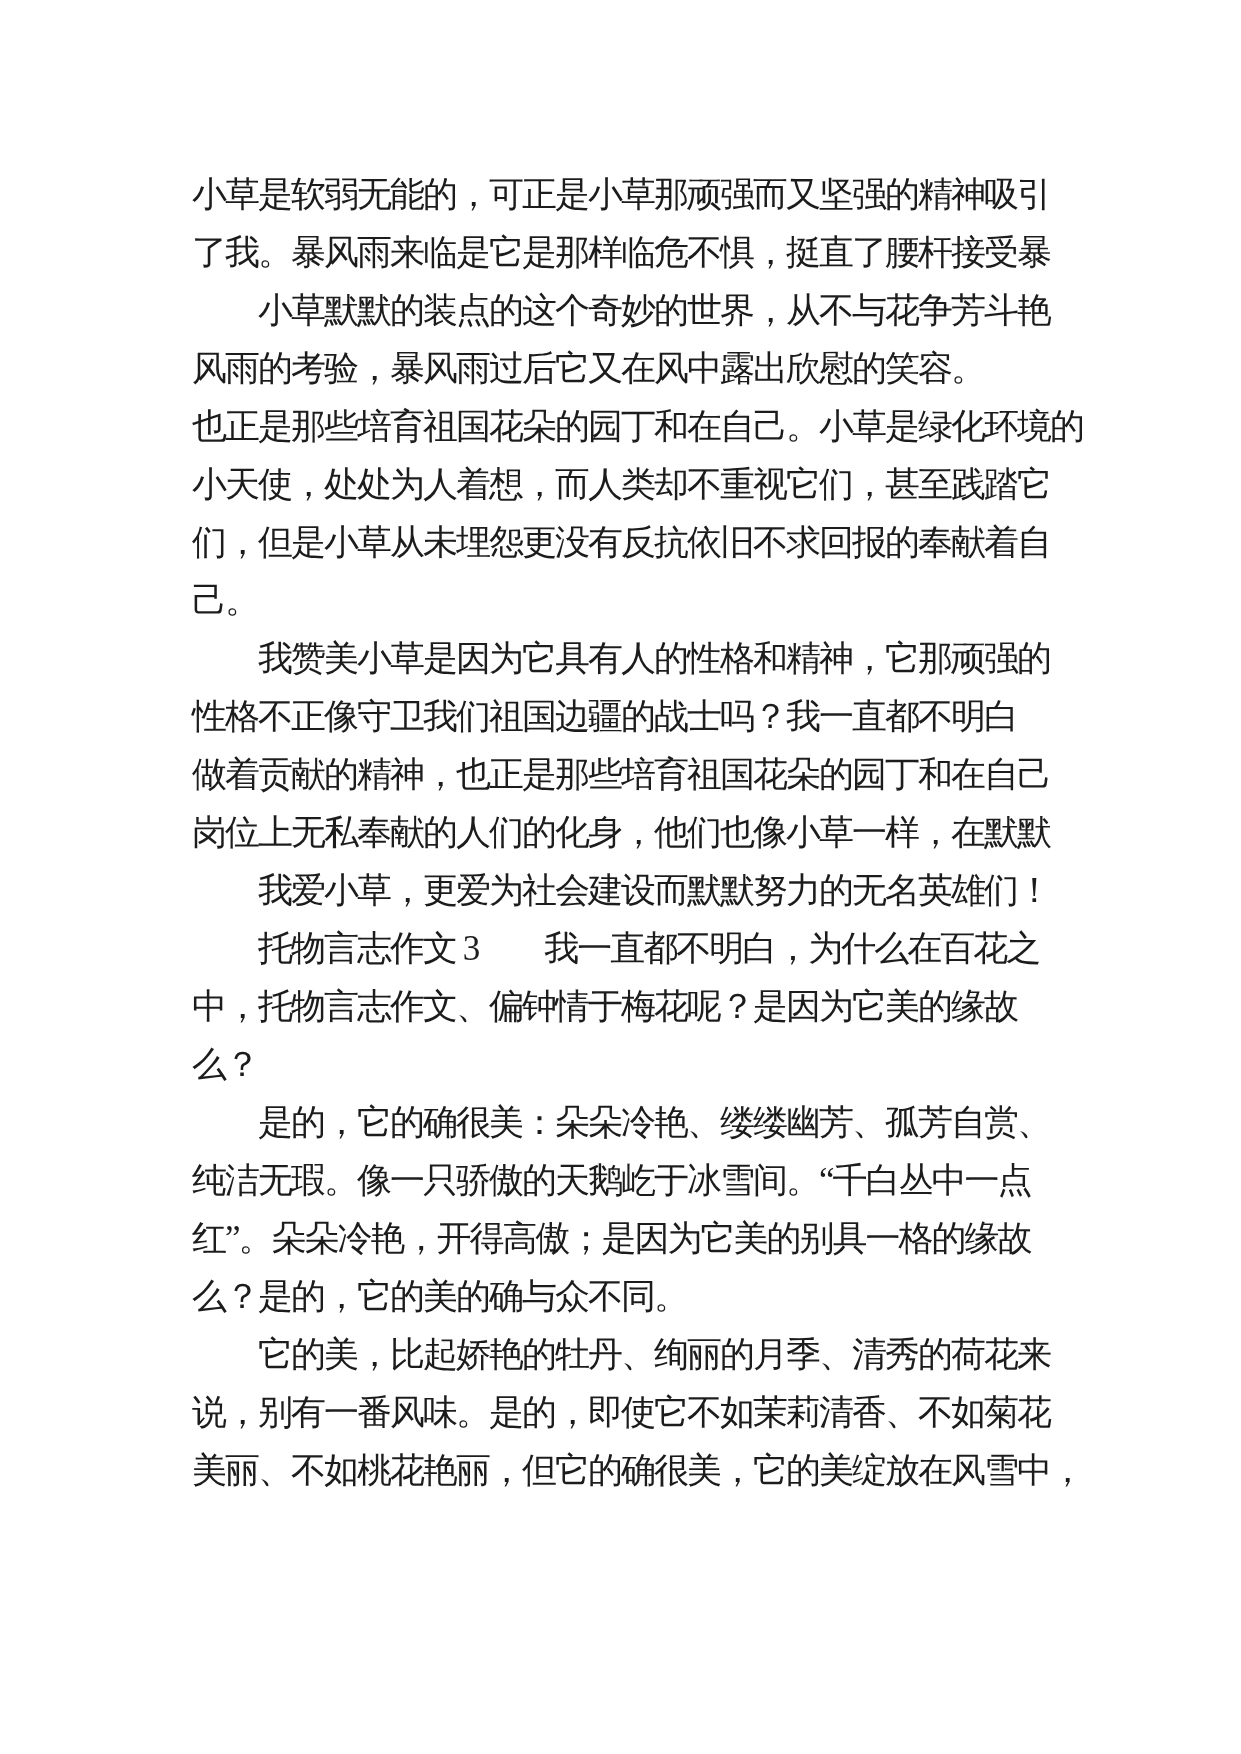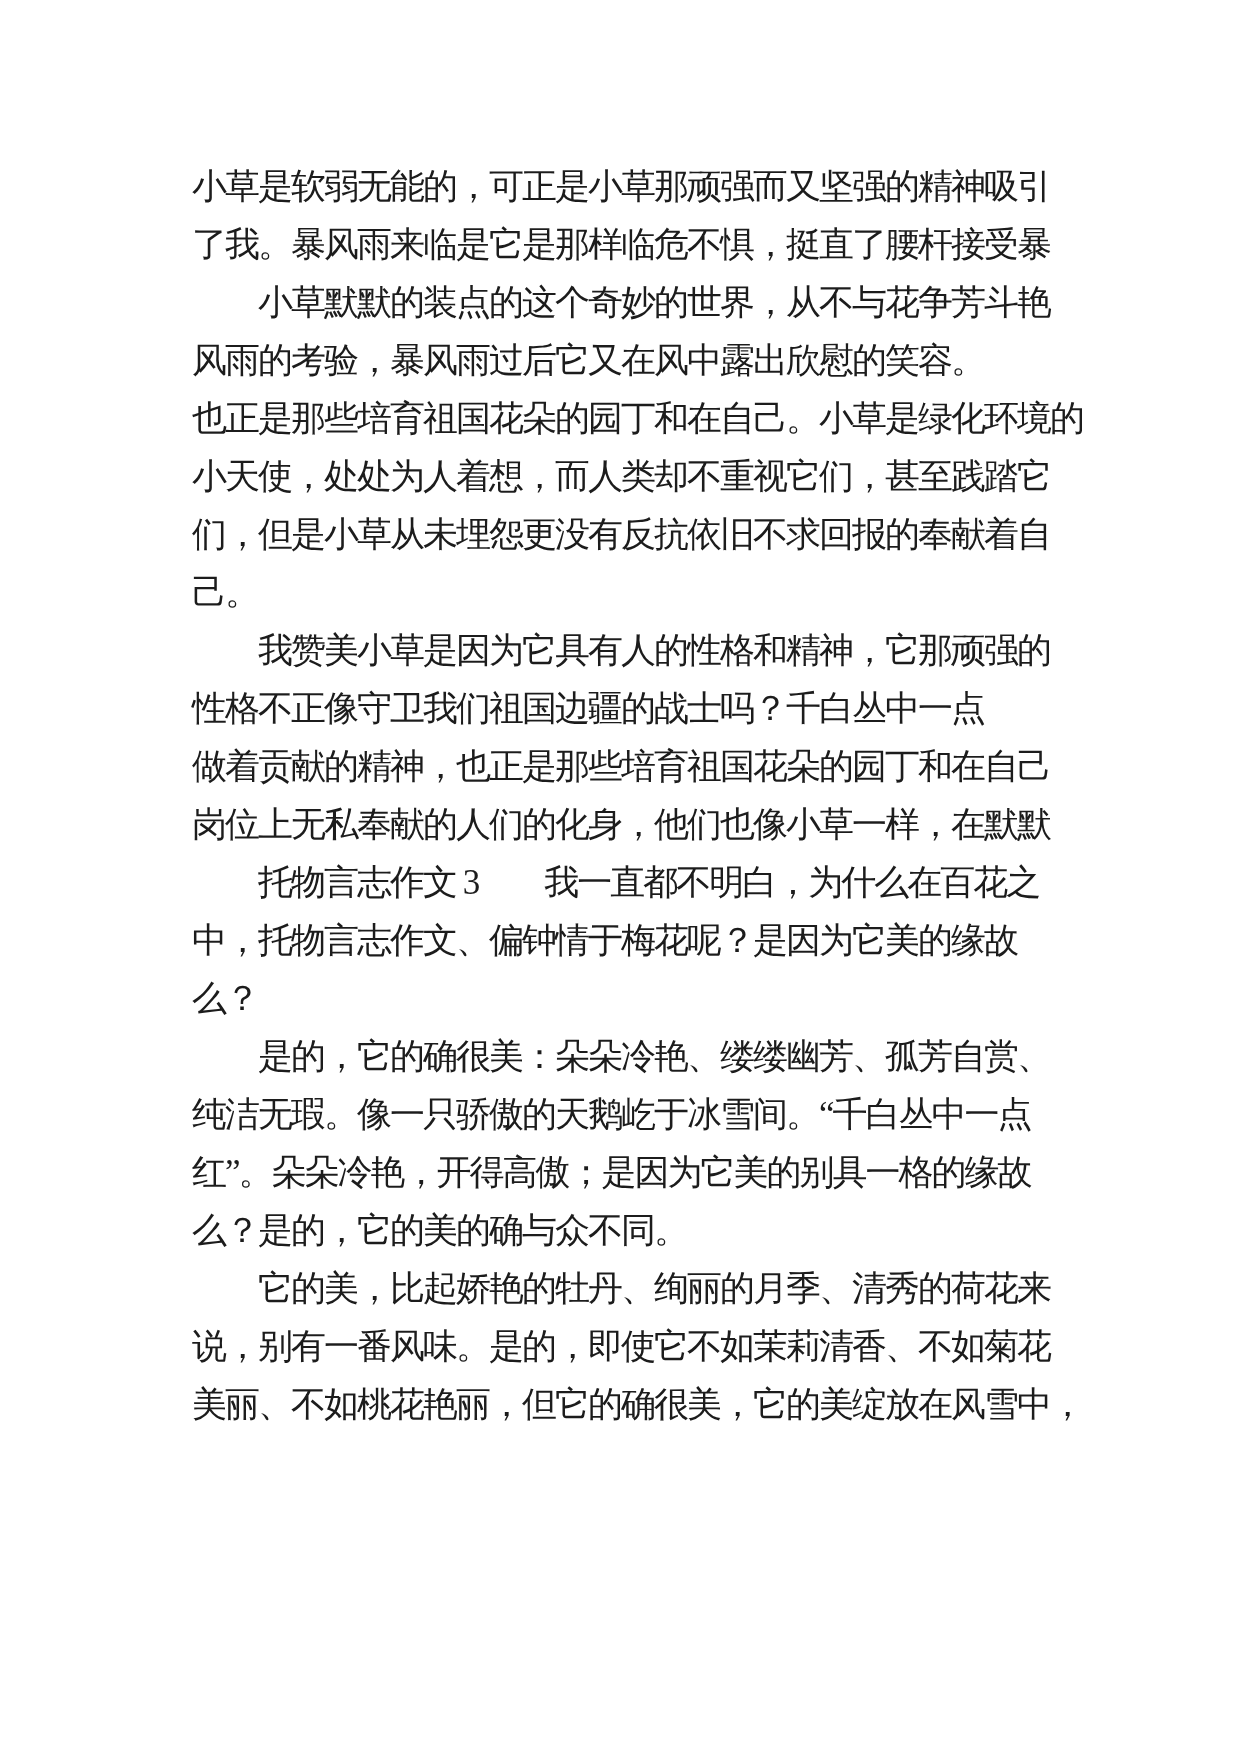--- a/index.html
+++ b/index.html
@@ -15,21 +15,21 @@
   }
   .page {
     position: relative;
     width: 1241px;
     height: 1754px;
     background: #ffffff;
   }
   .text-block {
     position: absolute;
     left: 192px;
-    top: 158px;
+    top: 166px;
     width: 860px;
   }
   .line {
     height: 58px;
     line-height: 58px;
     font-size: 35px;
     letter-spacing: -2px;
     color: #1c1c1c;
     white-space: nowrap;
     font-weight: 400;
@@ -43,23 +43,24 @@
   <div class="text-block">
     <div class="line">小草是软弱无能的，可正是小草那顽强而又坚强的精神吸引</div>
     <div class="line">了我。暴风雨来临是它是那样临危不惧，挺直了腰杆接受暴</div>
     <div class="line">　　小草默默的装点的这个奇妙的世界，从不与花争芳斗艳</div>
     <div class="line">风雨的考验，暴风雨过后它又在风中露出欣慰的笑容。</div>
     <div class="line">也正是那些培育祖国花朵的园丁和在自己。小草是绿化环境的</div>
     <div class="line">小天使，处处为人着想，而人类却不重视它们，甚至践踏它</div>
     <div class="line">们，但是小草从未埋怨更没有反抗依旧不求回报的奉献着自</div>
     <div class="line">己。</div>
     <div class="line">　　我赞美小草是因为它具有人的性格和精神，它那顽强的</div>
-    <div class="line">性格不正像守卫我们祖国边疆的战士吗？千白丛中一点</div>
+    <div class="line">性格不正像守卫我们祖国边疆的战士吗？我一直都不明白</div>
     <div class="line">做着贡献的精神，也正是那些培育祖国花朵的园丁和在自己</div>
     <div class="line">岗位上无私奉献的人们的化身，他们也像小草一样，在默默</div>
+    <div class="line">　　我爱小草，更爱为社会建设而默默努力的无名英雄们！</div>
     <div class="line">　　托物言志作文 3　　我一直都不明白，为什么在百花之</div>
     <div class="line">中，托物言志作文、偏钟情于梅花呢？是因为它美的缘故</div>
     <div class="line">么？</div>
     <div class="line">　　是的，它的确很美：朵朵冷艳、缕缕幽芳、孤芳自赏、</div>
     <div class="line">纯洁无瑕。像一只骄傲的天鹅屹于冰雪间。“千白丛中一点</div>
     <div class="line">红”。朵朵冷艳，开得高傲；是因为它美的别具一格的缘故</div>
     <div class="line">么？是的，它的美的确与众不同。</div>
     <div class="line">　　它的美，比起娇艳的牡丹、绚丽的月季、清秀的荷花来</div>
     <div class="line">说，别有一番风味。是的，即使它不如茉莉清香、不如菊花</div>
     <div class="line">美丽、不如桃花艳丽，但它的确很美，它的美绽放在风雪中，</div>

